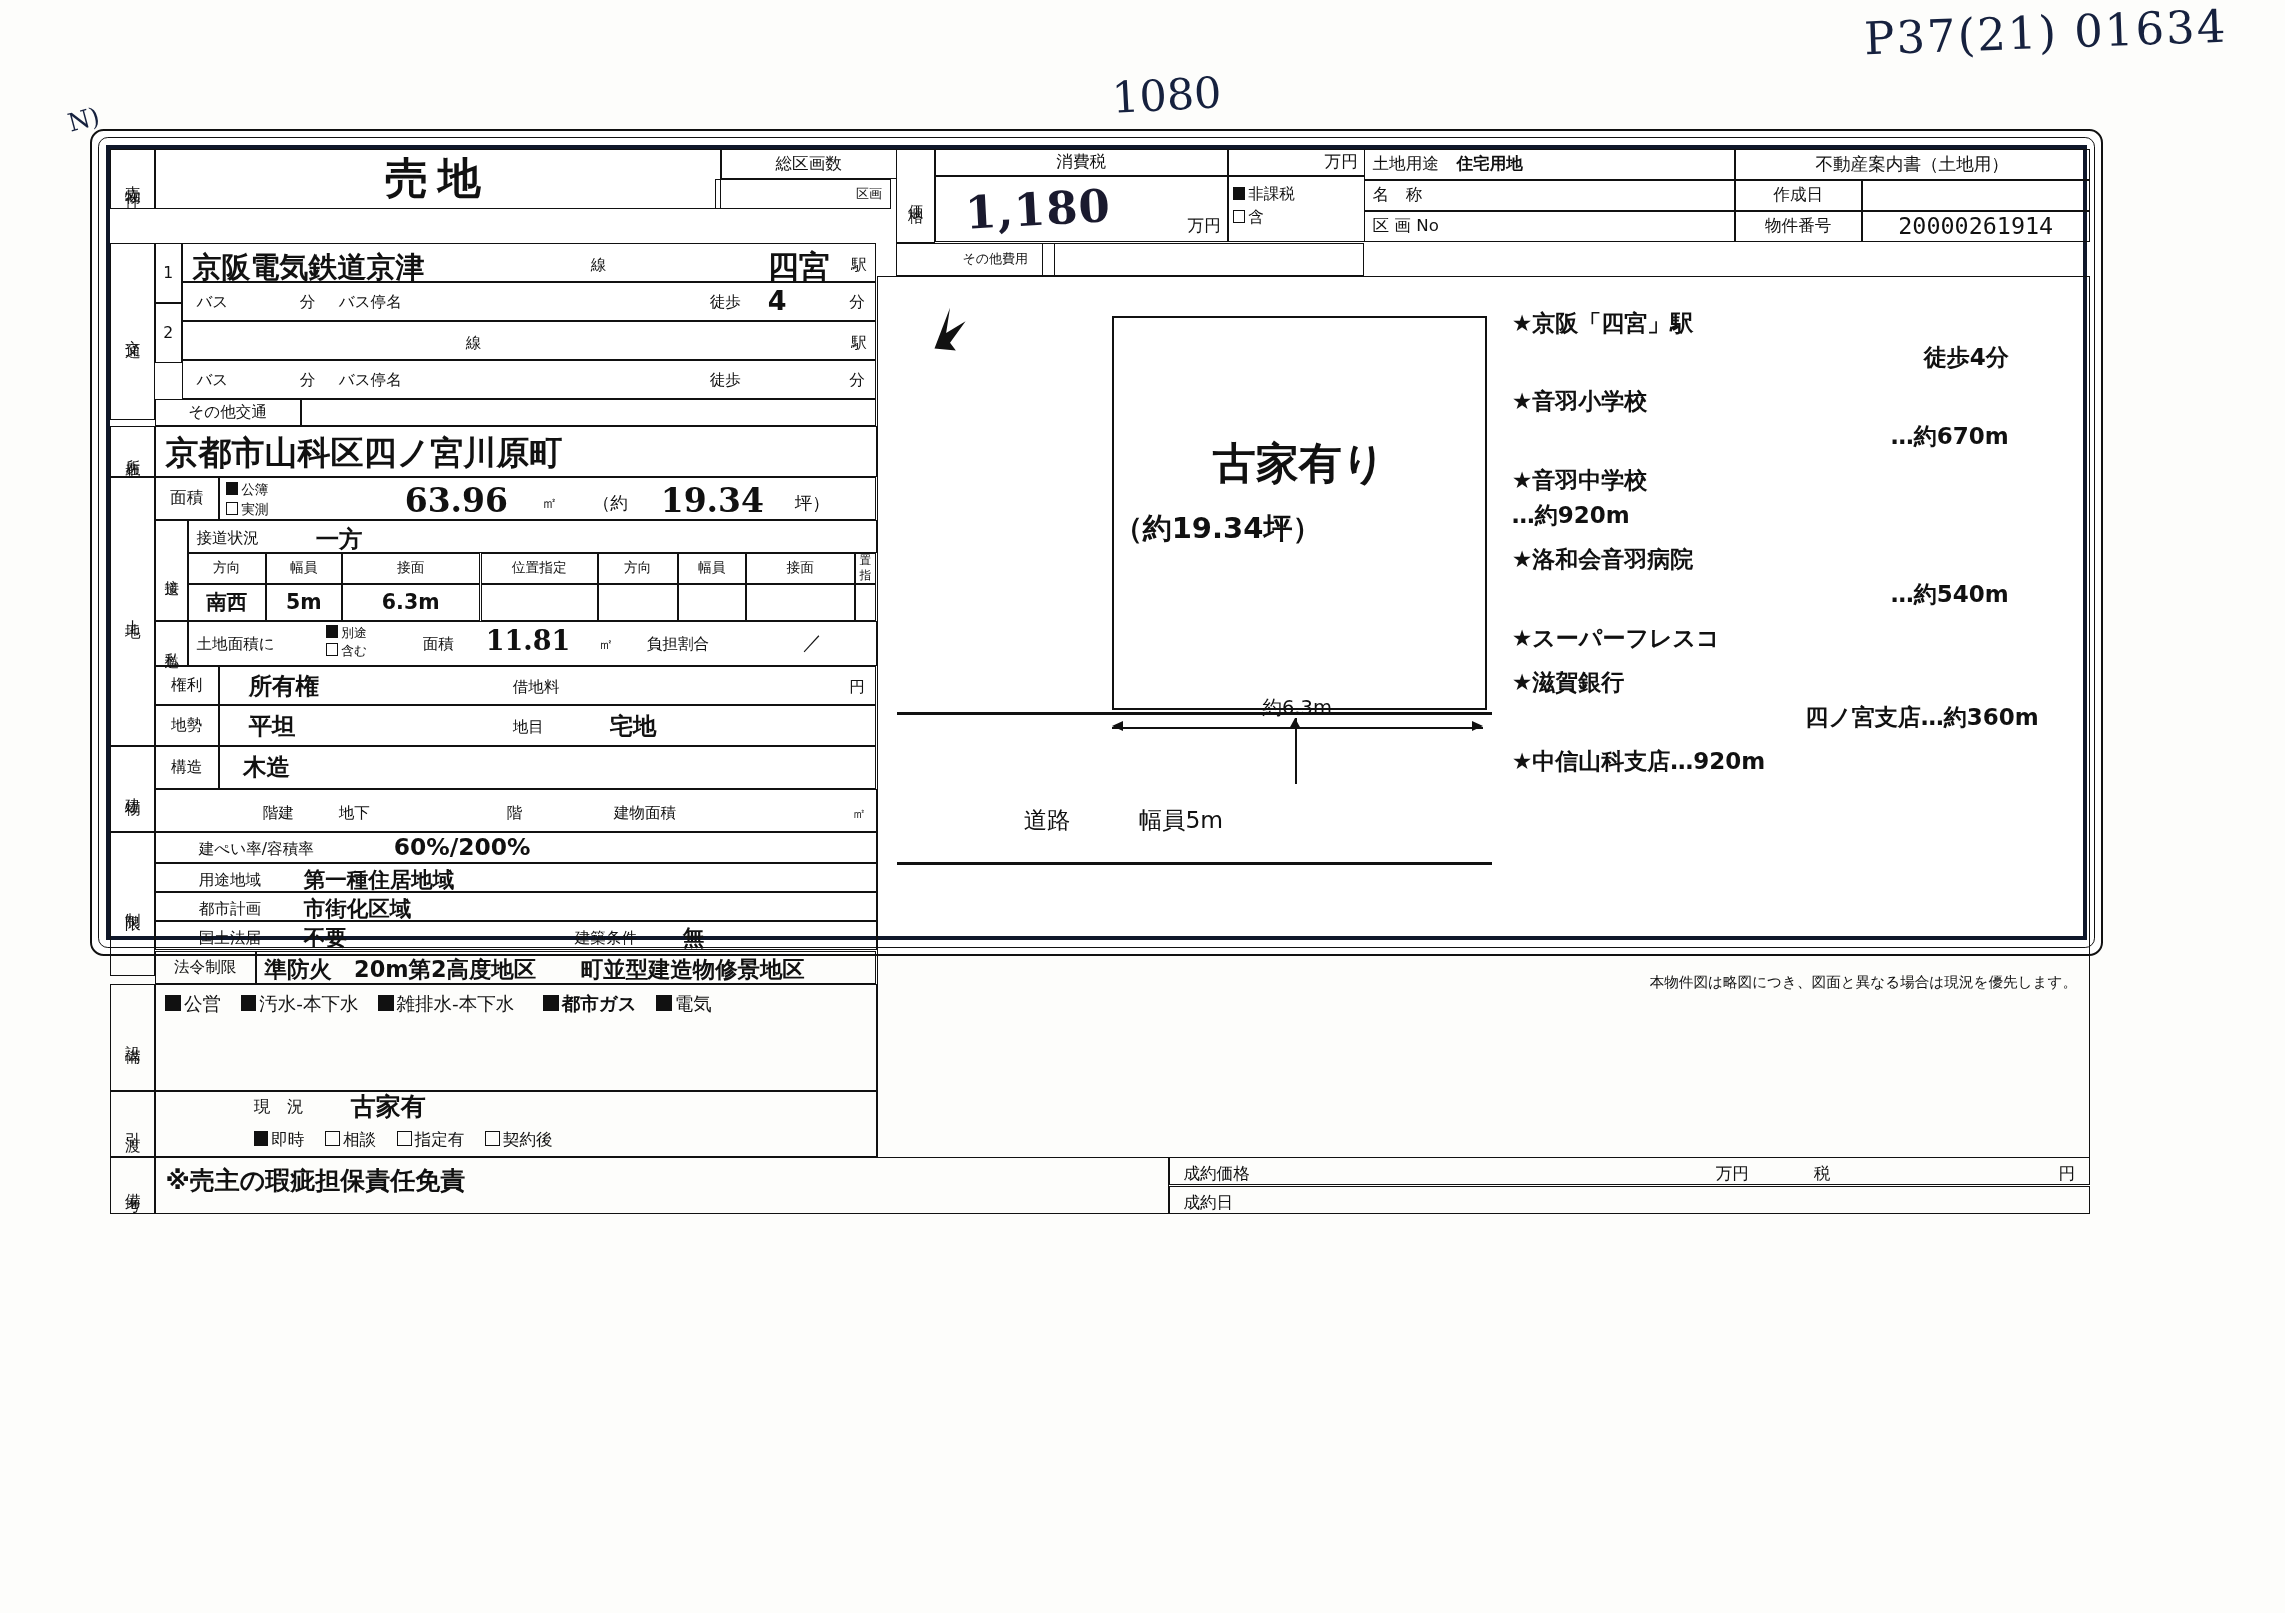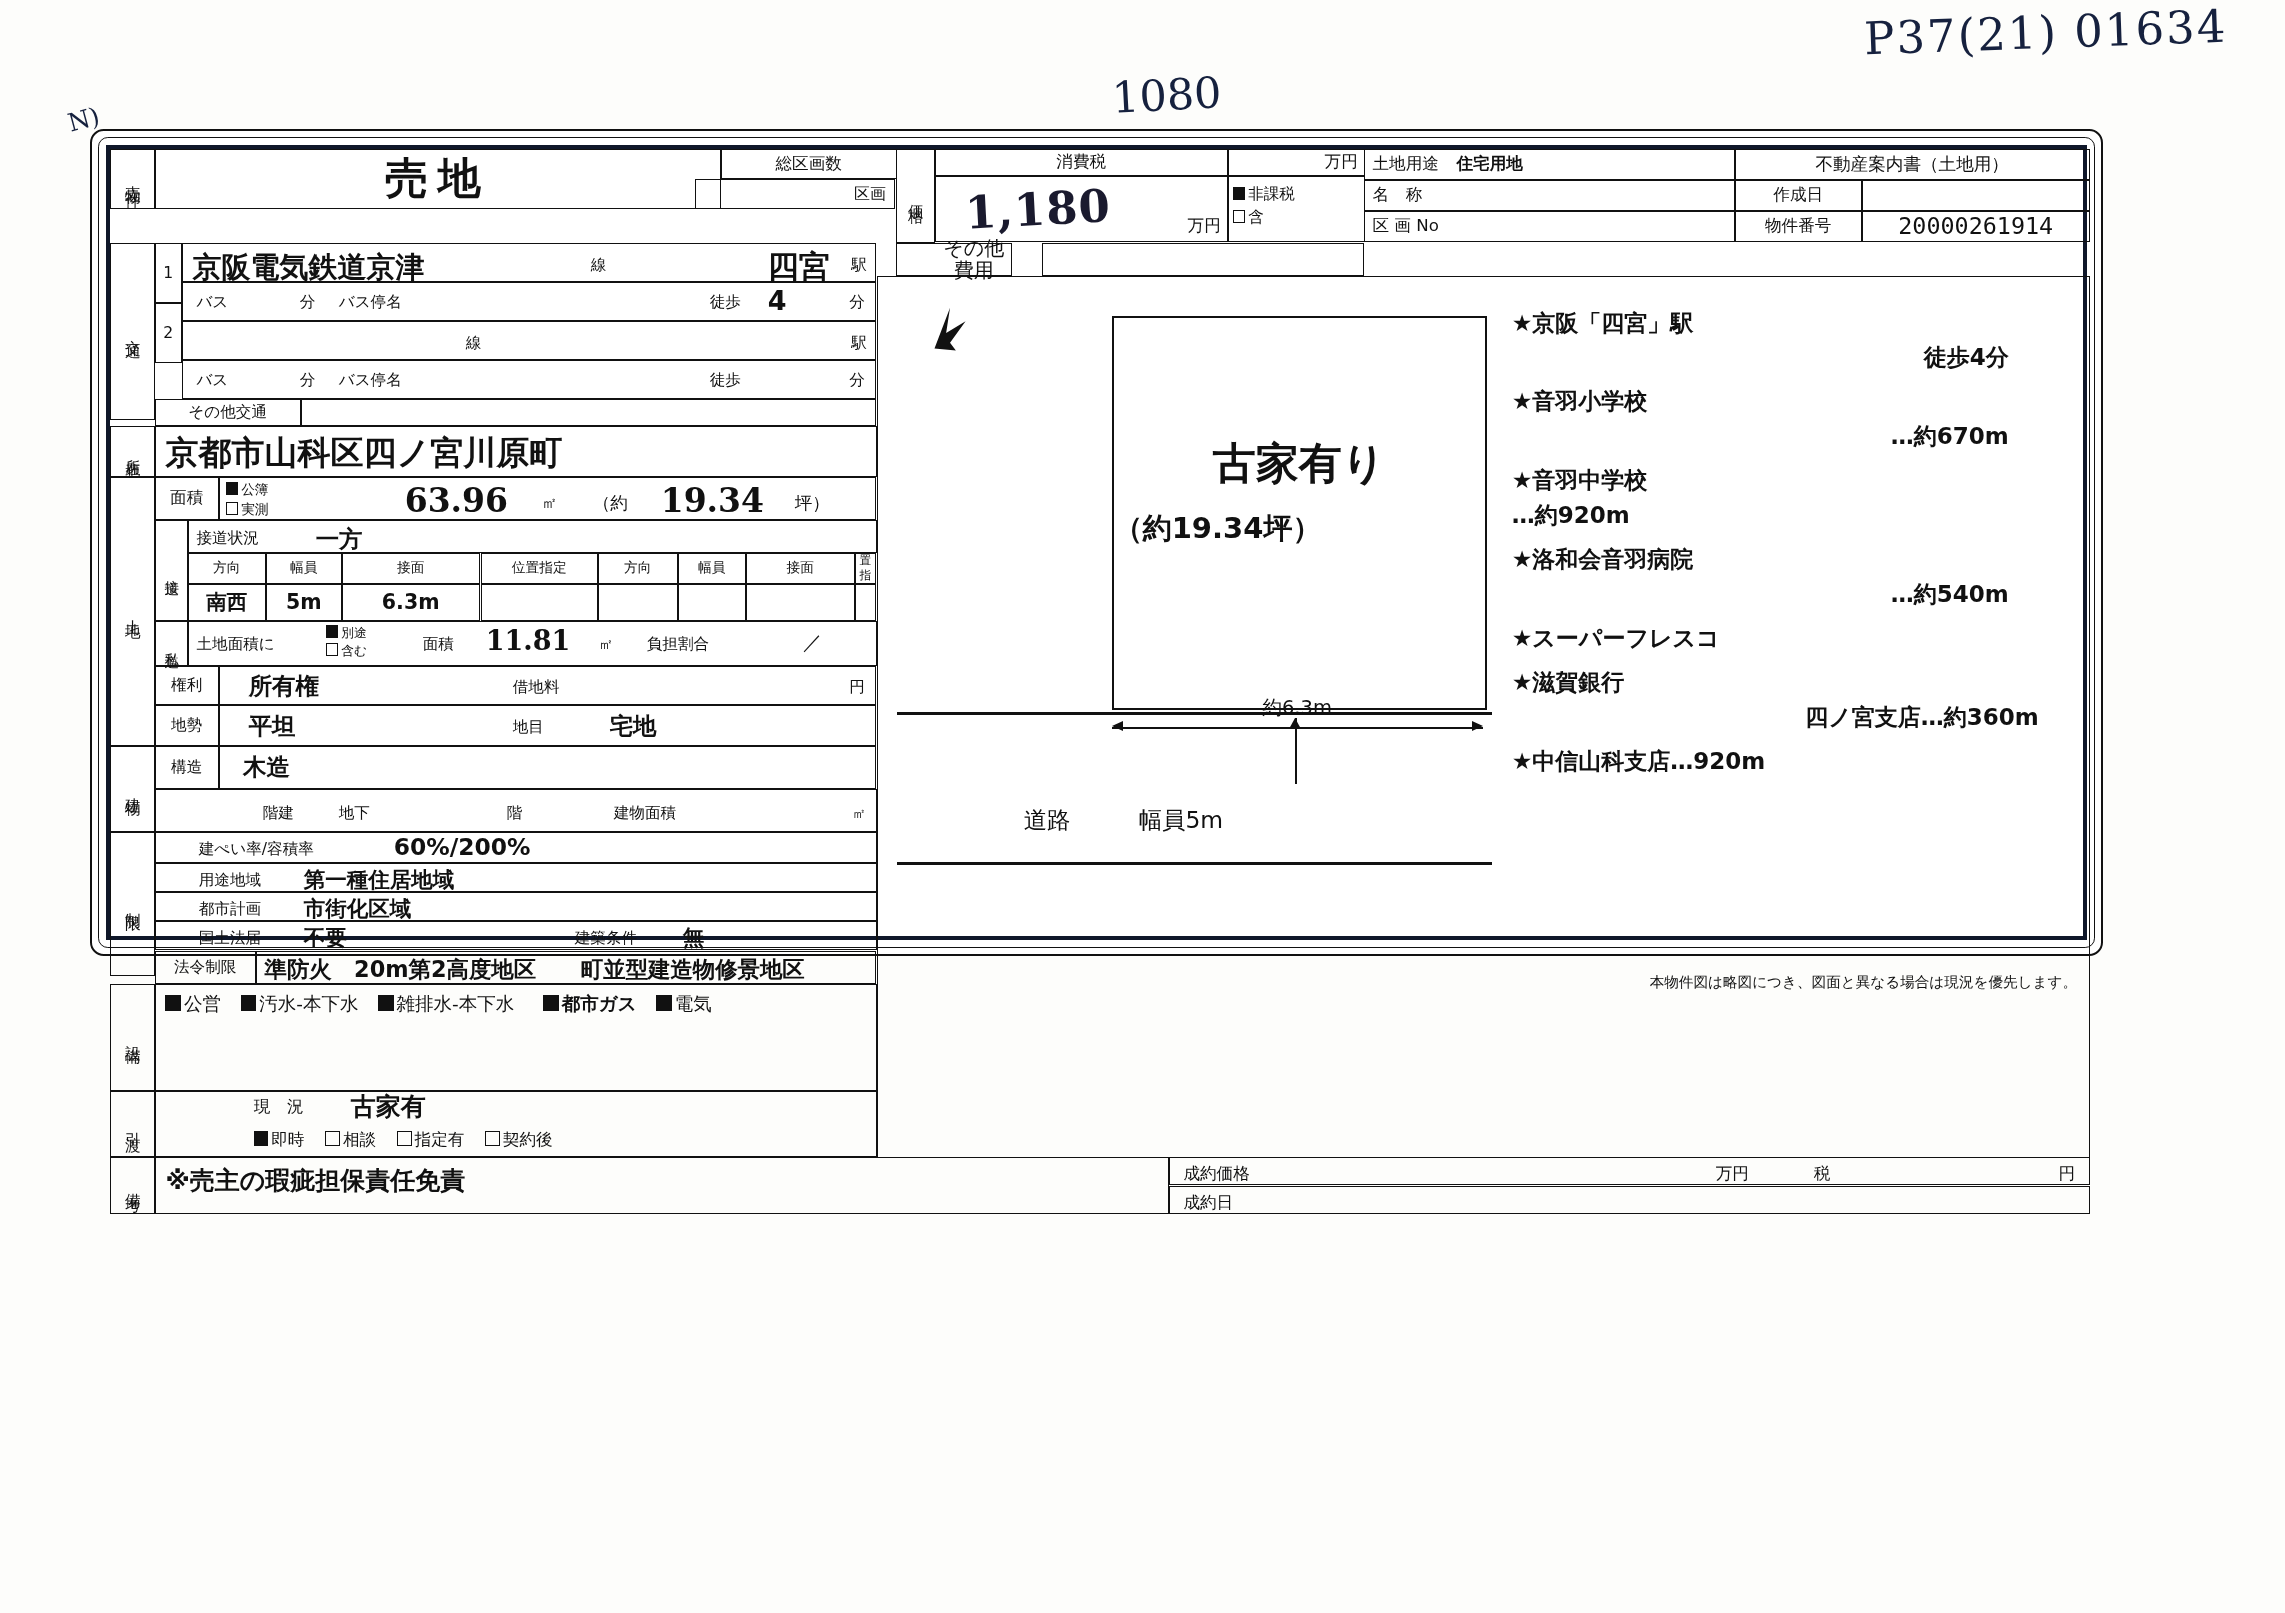--- a/index.html
+++ b/index.html
@@ -45,35 +45,35 @@
   <div class="scrib hand" id="top-num">1080</div>
   <div class="scrib hand" id="corner-n">N)</div>
 
   <div class="frame">
   <div class="inner">
 
     <div class="c b vert" style="left:0;top:0;width:45px;height:60px;">売物件</div>
     <div class="c b ctr big" style="left:45px;top:0;width:566px;height:60px;">売地</div>
 
     <div class="c b lbl ctr" style="left:611px;top:0;width:176px;height:30px;font-size:16.6px;">総区画数</div>
-    <div class="c b lbl" style="left:585px;top:30px;width:200px;height:30px;display:flex;align-items:center;justify-content:flex-end;padding-right:7.8px;font-size:16px;">区画</div>
+    <div class="c b lbl" style="left:605px;top:30px;width:176px;height:30px;display:flex;align-items:center;justify-content:flex-end;padding-right:7.8px;font-size:13px;">区画</div>
 
     <div class="c b vert" style="left:786px;top:0;width:39px;height:94px;">価格</div>
     <div class="c b lbl ctr" style="left:825px;top:0;width:293px;height:27px;font-size:16.6px;">消費税</div>
     <div class="c b" style="left:825px;top:27px;width:293px;height:66px;">
       <div class="hand" style="position:absolute;left:29px;top:5.9px;font-size:45px;font-weight:bold;letter-spacing:1px;transform:rotate(-3deg);">1,180</div>
       <div style="position:absolute;right:5.9px;bottom:3.9px;font-size:16.6px;">万円</div>
     </div>
     <div class="c b lbl" style="left:1118px;top:0;width:137px;height:27px;display:flex;align-items:center;justify-content:flex-end;padding-right:5.9px;font-size:16.6px;">万円</div>
     <div class="c b lbl" style="left:1118px;top:27px;width:137px;height:66px;padding-top:5.9px;font-size:15.6px;line-height:1.5;">
       <div><span class="cbx f"></span><span>非課税</span></div>
       <div><span class="cbx"></span><span>含</span></div>
     </div>
 
-    <div class="c b lbl ctr" style="left:786px;top:94px;width:116px;height:33px;font-size:20px;padding-left:44px;">その他費用</div>
+    <div class="c b lbl ctr" style="left:786px;top:94px;width:159px;height:33px;font-size:13px;padding-left:44px;">その他費用</div>
     <div class="c b" style="left:932px;top:94px;width:322px;height:33px;"></div>
 
     <div class="c b lbl lft" style="left:1254px;top:0;width:371px;height:31px;font-size:16.6px;padding-left:7.8px;">
       <span>土地用途</span>
       <span style="margin-left:17.6px;font-weight:bold;">住宅用地</span>
     </div>
     <div class="c b lbl lft" style="left:1254px;top:31px;width:371px;height:31px;font-size:16.6px;padding-left:7.8px;">
       <span>名　称</span>
     </div>
     <div class="c b lbl lft" style="left:1254px;top:62px;width:371px;height:31px;font-size:16.6px;padding-left:7.8px;">

